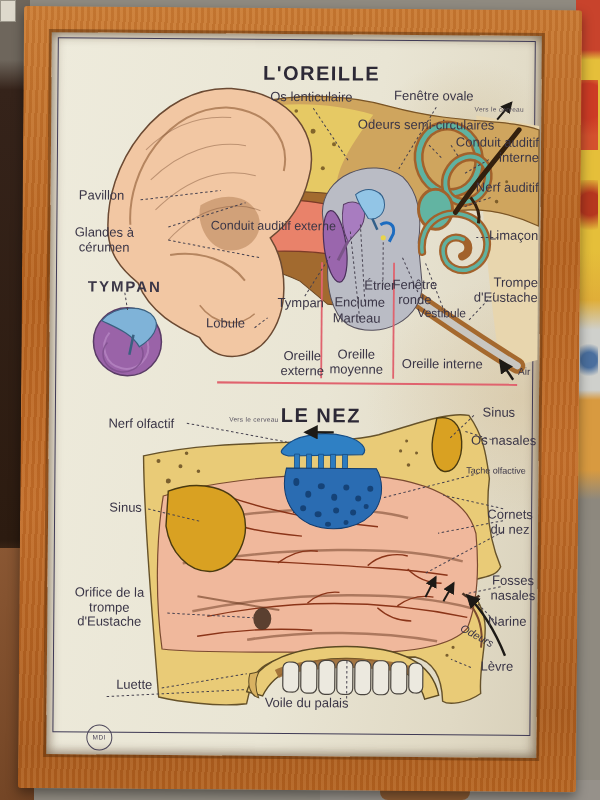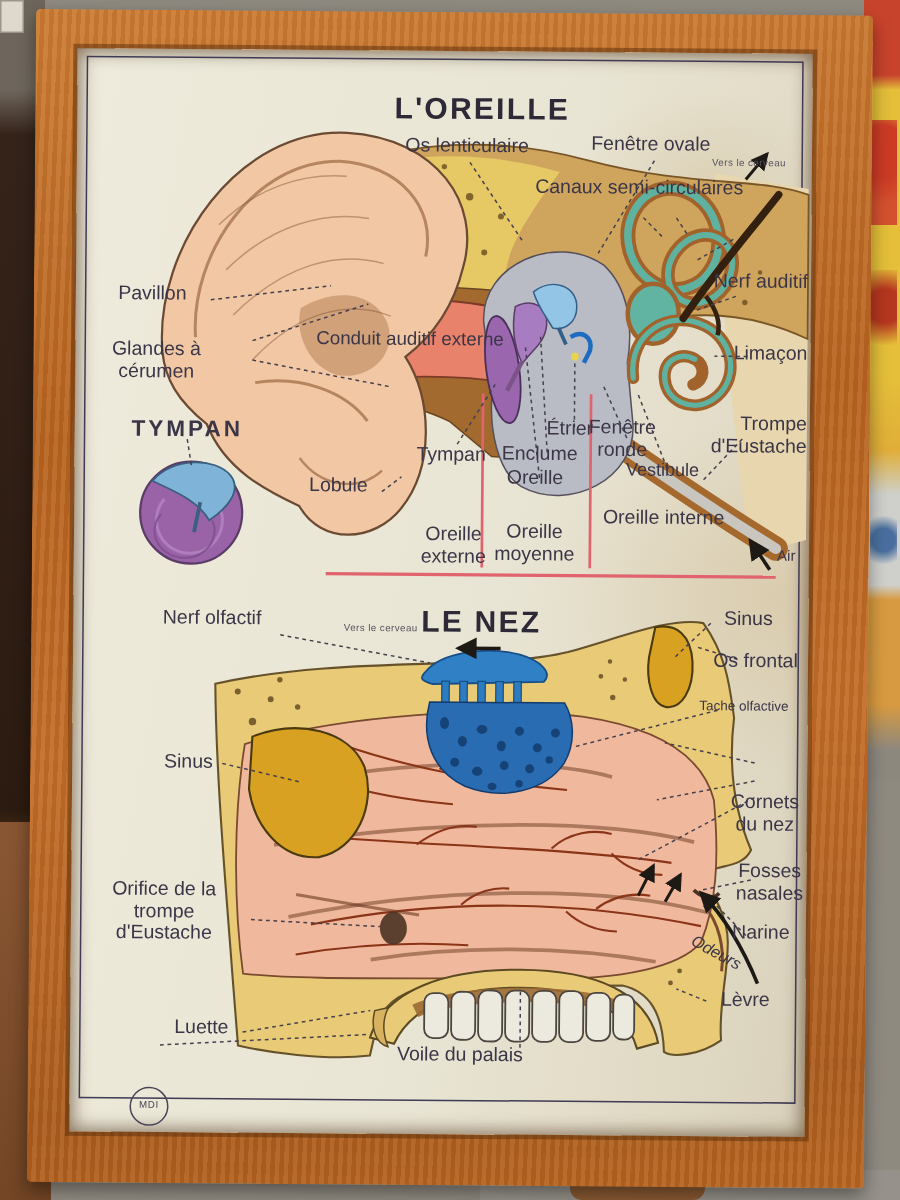--- a/index.html
+++ b/index.html
@@ -321,48 +321,49 @@
         <line x1="424" y1="264" x2="404" y2="256"></line>
         <line x1="115" y1="287" x2="200" y2="272"></line>
         <line x1="300" y1="296" x2="300" y2="258"></line>
         <line x1="60" y1="296" x2="198" y2="288"></line>
       </g>
     </svg>
 
     <div class="lbl t1" style="left:170px;top:28px;width:200px">L'OREILLE</div>
     <div class="lbl" style="left:180px;top:56px;width:160px">Os lenticulaire</div>
     <div class="lbl" style="left:310px;top:54px;width:145px">Fenêtre ovale</div>
-    <div class="lbl" style="left:300px;top:83px;width:150px">Canaux semi-circulaires</div>
+    <div class="lbl" style="left:300px;top:83px;width:150px">Odeurs semi-circulaires</div>
     <div class="lbl xs" style="left:408px;top:70px;width:80px">Vers le cerveau</div>
+    <div class="lbl ta-r" style="left:403px;top:100px;width:85px">Conduit auditif interne</div>
     <div class="lbl ta-r" style="left:410px;top:145px;width:78px">Nerf auditif</div>
     <div class="lbl ta-r" style="left:410px;top:193px;width:78px">Limaçon</div>
     <div class="lbl ta-r" style="left:396px;top:240px;width:92px">Trompe d'Eustache</div>
     <div class="lbl ta-l" style="left:12px;top:156px;width:78px">Pavillon</div>
     <div class="lbl" style="left:8px;top:193px;width:92px">Glandes à cérumen</div>
     <div class="lbl big" style="left:20px;top:246px;width:110px">TYMPAN</div>
     <div class="lbl" style="left:136px;top:283px;width:80px">Lobule</div>
     <div class="lbl sm" style="left:153px;top:185px;width:140px;font-size:12.5px">Conduit auditif externe</div>
     <div class="lbl sm" style="left:216px;top:262px;width:70px">Tympan</div>
     <div class="lbl sm" style="left:276px;top:261px;width:68px">Enclume</div>
-    <div class="lbl sm" style="left:272px;top:277px;width:70px">Oreille</div>
+    <div class="lbl sm" style="left:272px;top:277px;width:70px">Marteau</div>
     <div class="lbl sm" style="left:298px;top:244px;width:64px">Étrier</div>
     <div class="lbl sm" style="left:330px;top:243px;width:70px">Fenêtre ronde</div>
     <div class="lbl sm" style="left:352px;top:272px;width:80px;font-size:12px">Vestibule</div>
     <div class="lbl" style="left:215px;top:315px;width:76px">Oreille externe</div>
     <div class="lbl" style="left:268px;top:313px;width:78px">Oreille moyenne</div>
-    <div class="lbl" style="left:333px;top:303px;width:120px">Oreille interne</div>
+    <div class="lbl" style="left:333px;top:322px;width:120px">Oreille interne</div>
     <div class="lbl" style="left:455px;top:330px;width:40px;font-size:10px">Air</div>
 
     <div class="lbl t1" style="left:192px;top:370px;width:160px">LE NEZ</div>
-    <div class="lbl" style="left:30px;top:372px;width:125px">Nerf olfactif</div>
+    <div class="lbl" style="left:30px;top:384px;width:125px">Nerf olfactif</div>
     <div class="lbl xs" style="left:160px;top:382px;width:90px">Vers le cerveau</div>
     <div class="lbl ta-l" style="left:415px;top:370px;width:70px">Sinus</div>
-    <div class="lbl ta-l" style="left:415px;top:398px;width:80px">Os frontal</div>
+    <div class="lbl ta-l" style="left:415px;top:398px;width:80px">Os nasales</div>
     <div class="lbl" style="left:400px;top:430px;width:95px;font-size:9px">Tache olfactive</div>
-    <div class="lbl" style="left:432px;top:492px;width:60px">Cornets du nez</div>
+    <div class="lbl" style="left:432px;top:472px;width:60px">Cornets du nez</div>
     <div class="lbl" style="left:40px;top:468px;width:75px">Sinus</div>
     <div class="lbl" style="left:438px;top:538px;width:55px">Fosses nasales</div>
     <div class="lbl" style="left:22px;top:553px;width:80px">Orifice de la trompe d'Eustache</div>
     <div class="lbl ta-l" style="left:425px;top:579px;width:70px">Narine</div>
     <div class="lbl rot" style="left:400px;top:594px;width:60px">Odeurs</div>
     <div class="lbl ta-l" style="left:420px;top:624px;width:60px">Lèvre</div>
     <div class="lbl" style="left:40px;top:645px;width:95px">Luette</div>
     <div class="lbl" style="left:180px;top:662px;width:160px">Voile du palais</div>
 
     <div id="mdi-logo">MDI</div>

